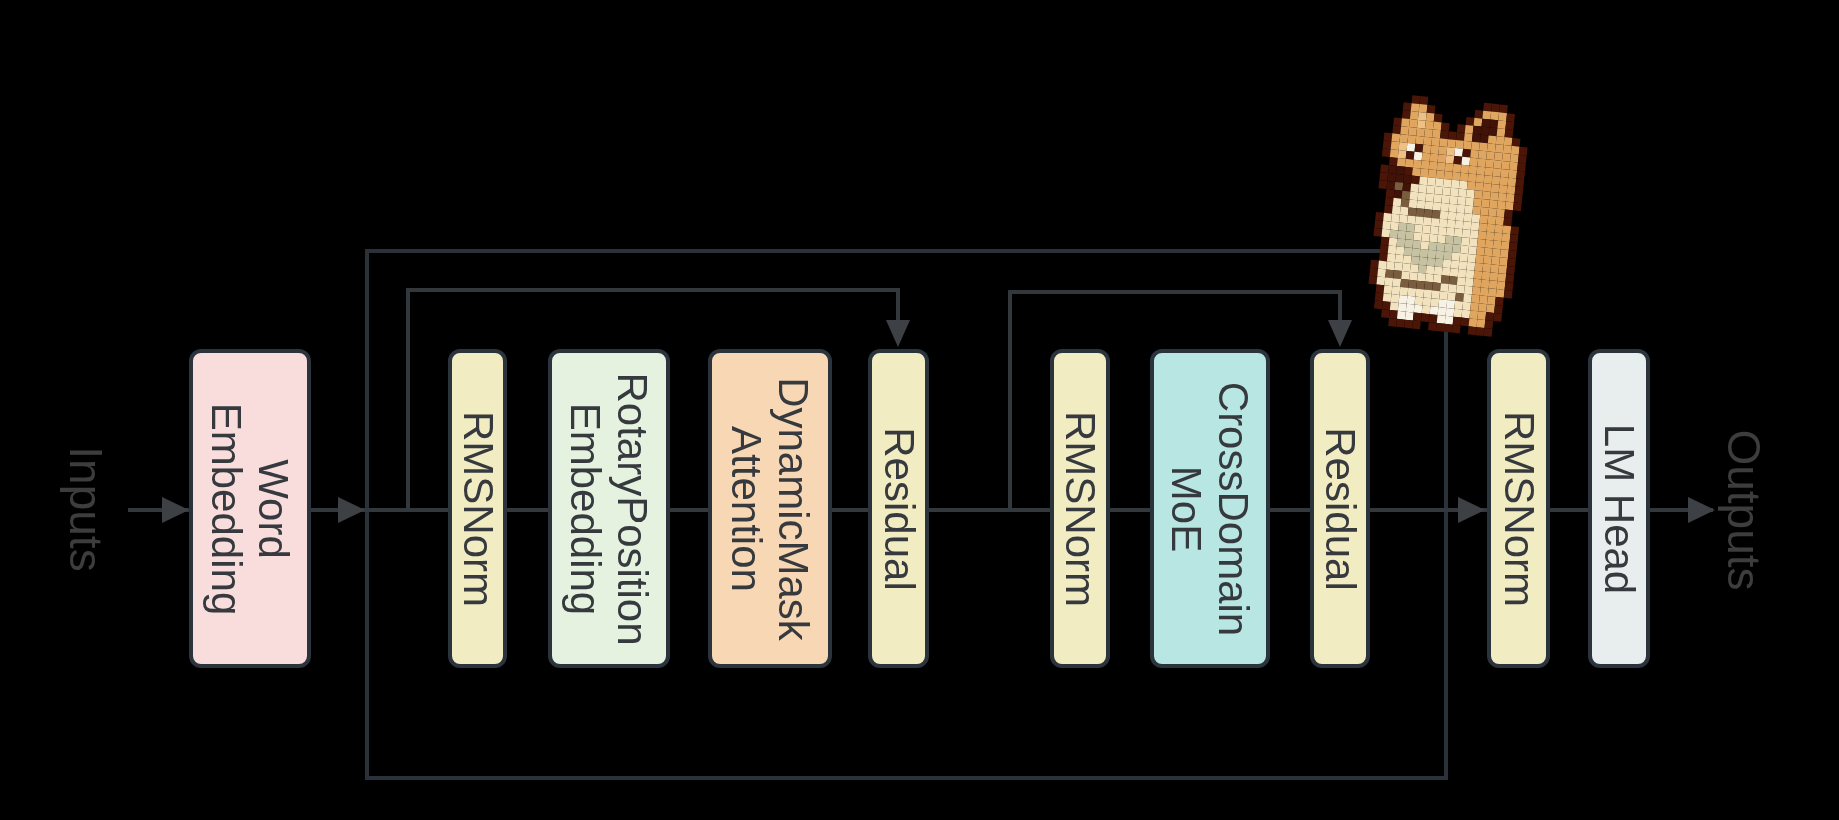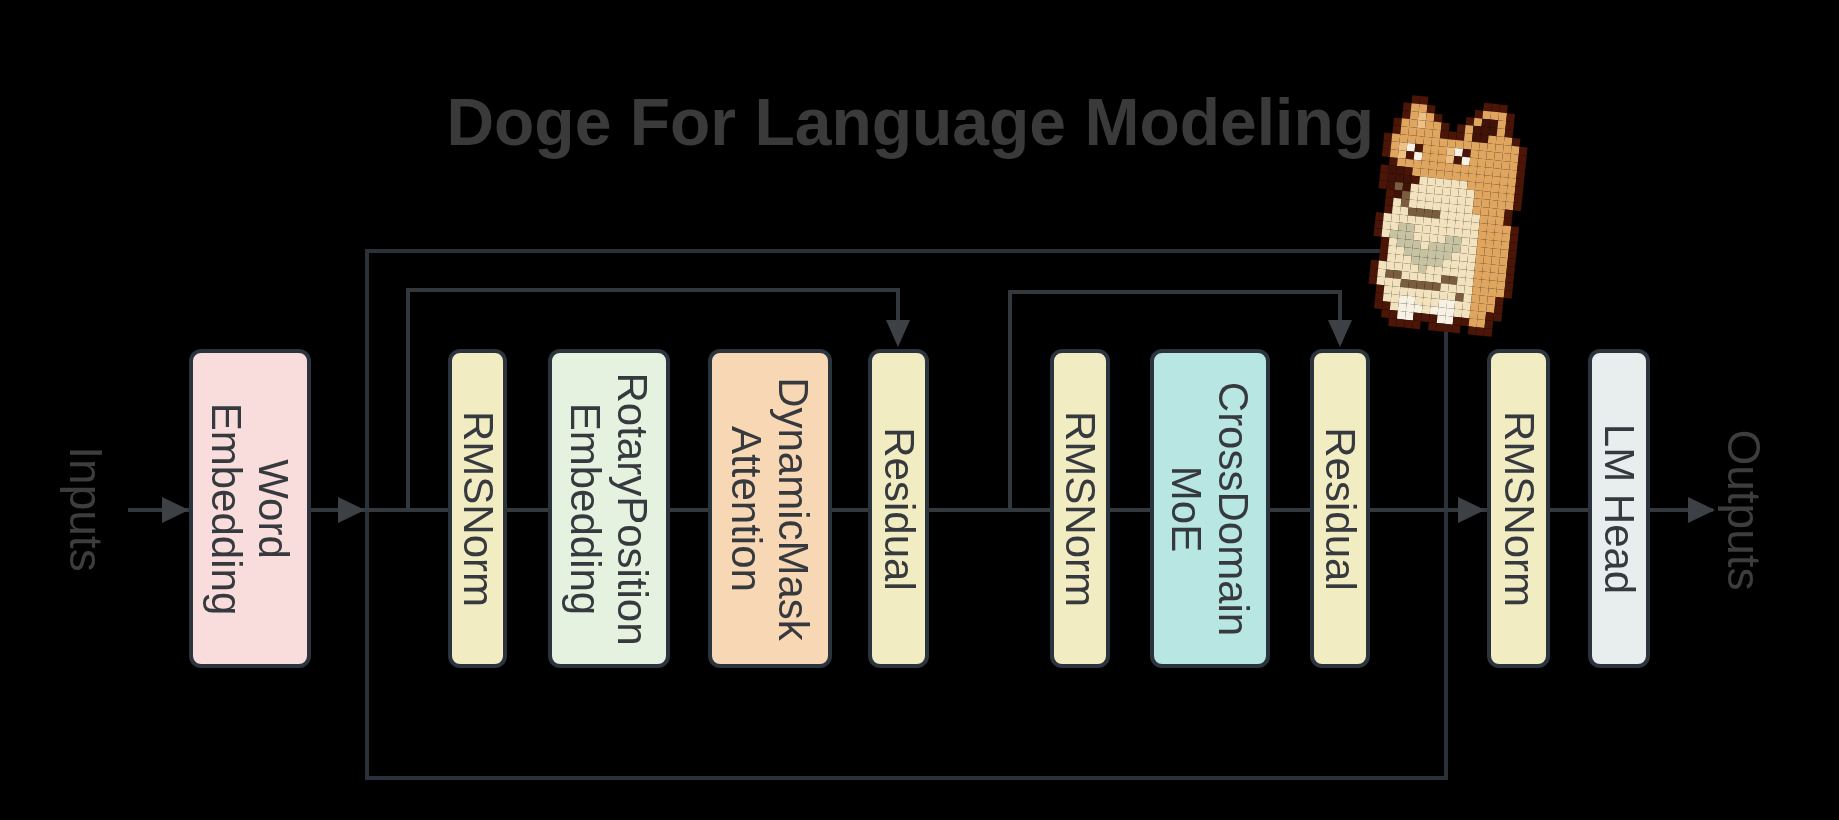--- a/index.html
+++ b/index.html
@@ -69,21 +69,20 @@
     position:absolute;left:1376px;top:100px;width:152px;height:232px;
     transform:rotate(6deg);
   }
   .doge .px{position:absolute;width:8px;height:8px;}
 </style>
 </head>
 <body>
 
 <div class="stage">
 
-  <div class="title">Doge For Language Modeling</div>
 
   <div class="loop-rect"></div>
 
   <div class="hline" style="left:128px;top:508px;width:1585px;"></div>
 
   <div class="vline" style="left:406px;top:290px;height:220px;"></div>
   <div class="hline" style="left:406px;top:288px;width:492px;"></div>
   <div class="vline" style="left:896px;top:288px;height:34px;"></div>
   <div class="arrow-down" style="left:886px;top:320px;"></div>
 

